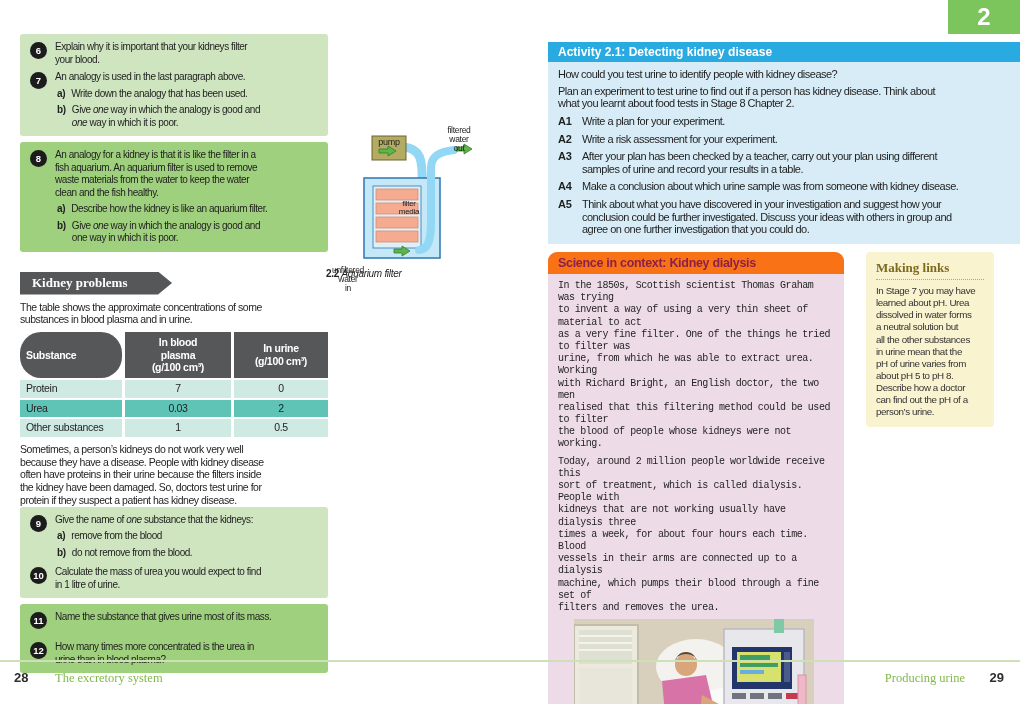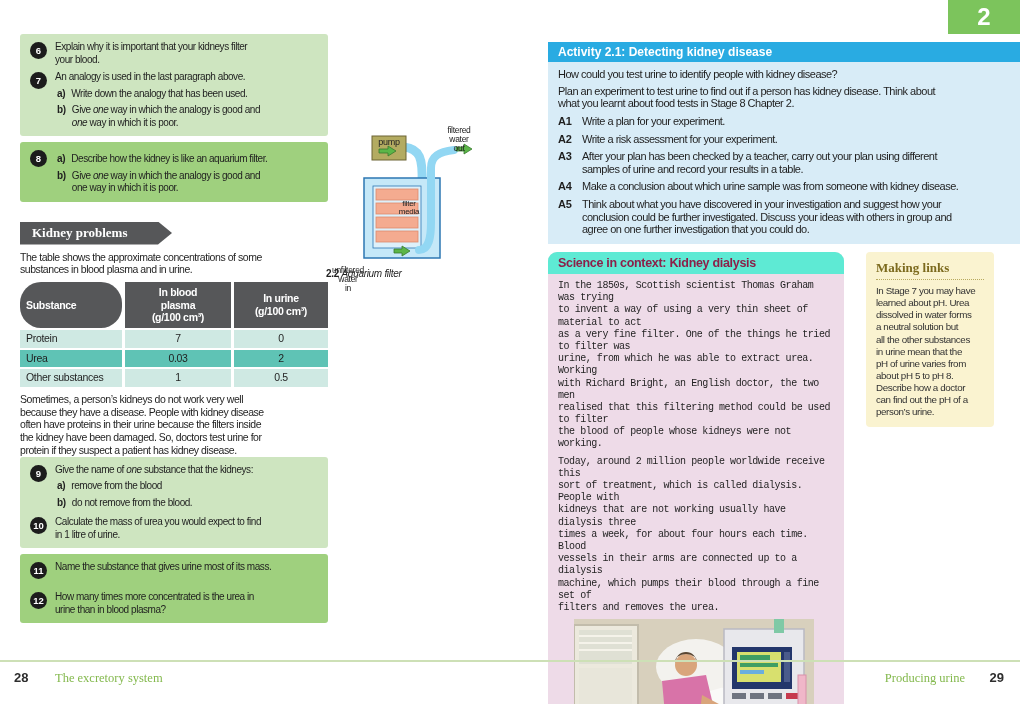--- a/index.html
+++ b/index.html
@@ -64,21 +64,21 @@
     display:flex;align-items:center;padding-left:10px;
   }
   .activity .bd{padding:6px 8px 8px 10px;}
   .atext{font-size:11px;letter-spacing:-0.5px;line-height:1.15;white-space:pre-line;}
   .aintro{margin-bottom:4px;}
   .aitem{display:flex;gap:4px;margin-top:5px;}
   .alabel{font-weight:bold;font-size:11px;letter-spacing:-0.3px;width:20px;flex:none;}
   
   .science{position:absolute;left:548px;top:252px;width:296px;background:#eedbe8;border-radius:9px;overflow:hidden;}
   .science .hdr{
-    height:22px;background:#5eead4;color:#8c2049;font-weight:bold;font-size:12.5px;letter-spacing:-0.3px;
+    height:22px;background:#f97316;color:#8c2049;font-weight:bold;font-size:12.5px;letter-spacing:-0.3px;
     display:flex;align-items:center;padding-left:10px;
   }
   .science .bd{padding:6px 10px 8px 10px;}
   .stext{font-size:10px;letter-spacing:-0.45px;line-height:1.22;white-space:pre-line;margin-bottom:5px;font-family:Liberation Mono, monospace;}
   .photo{margin:5px 0 3px 16px;width:240px;height:152px;display:block;}
   .science .caption{font-size:10px;letter-spacing:-0.3px;margin-left:16px;}
   
   .mlinks{position:absolute;left:866px;top:252px;width:128px;background:#faf3d0;border-radius:4px;padding:8px 10px;box-sizing:border-box;}
   .mlinks .mtitle{
     font-family:"Liberation Serif","DejaVu Serif",serif;font-weight:bold;font-size:13px;color:#7c6a1e;
@@ -124,20 +124,24 @@
 </span><i>one</i><span> way in which it is poor.</span></div>
           </div>
         </div>
       </div>
     </div>
 
     <div class="qbox mid">
       <div class="q">
         <span class="qnum">8</span>
         <div>
+          <div class="qtext">An analogy for a kidney is that it is like the filter in a
+fish aquarium. An aquarium filter is used to remove
+waste materials from the water to keep the water
+clean and the fish healthy.</div>
           <div class="sub">
             <span class="sublabel">a)</span>
             <div class="qtext">Describe how the kidney is like an aquarium filter.</div>
           </div>
           <div class="sub">
             <span class="sublabel">b)</span>
             <div class="qtext"><span>Give </span><i>one</i><span> way in which the analogy is good and
 one way in which it is poor.</span></div>
           </div>
         </div>

